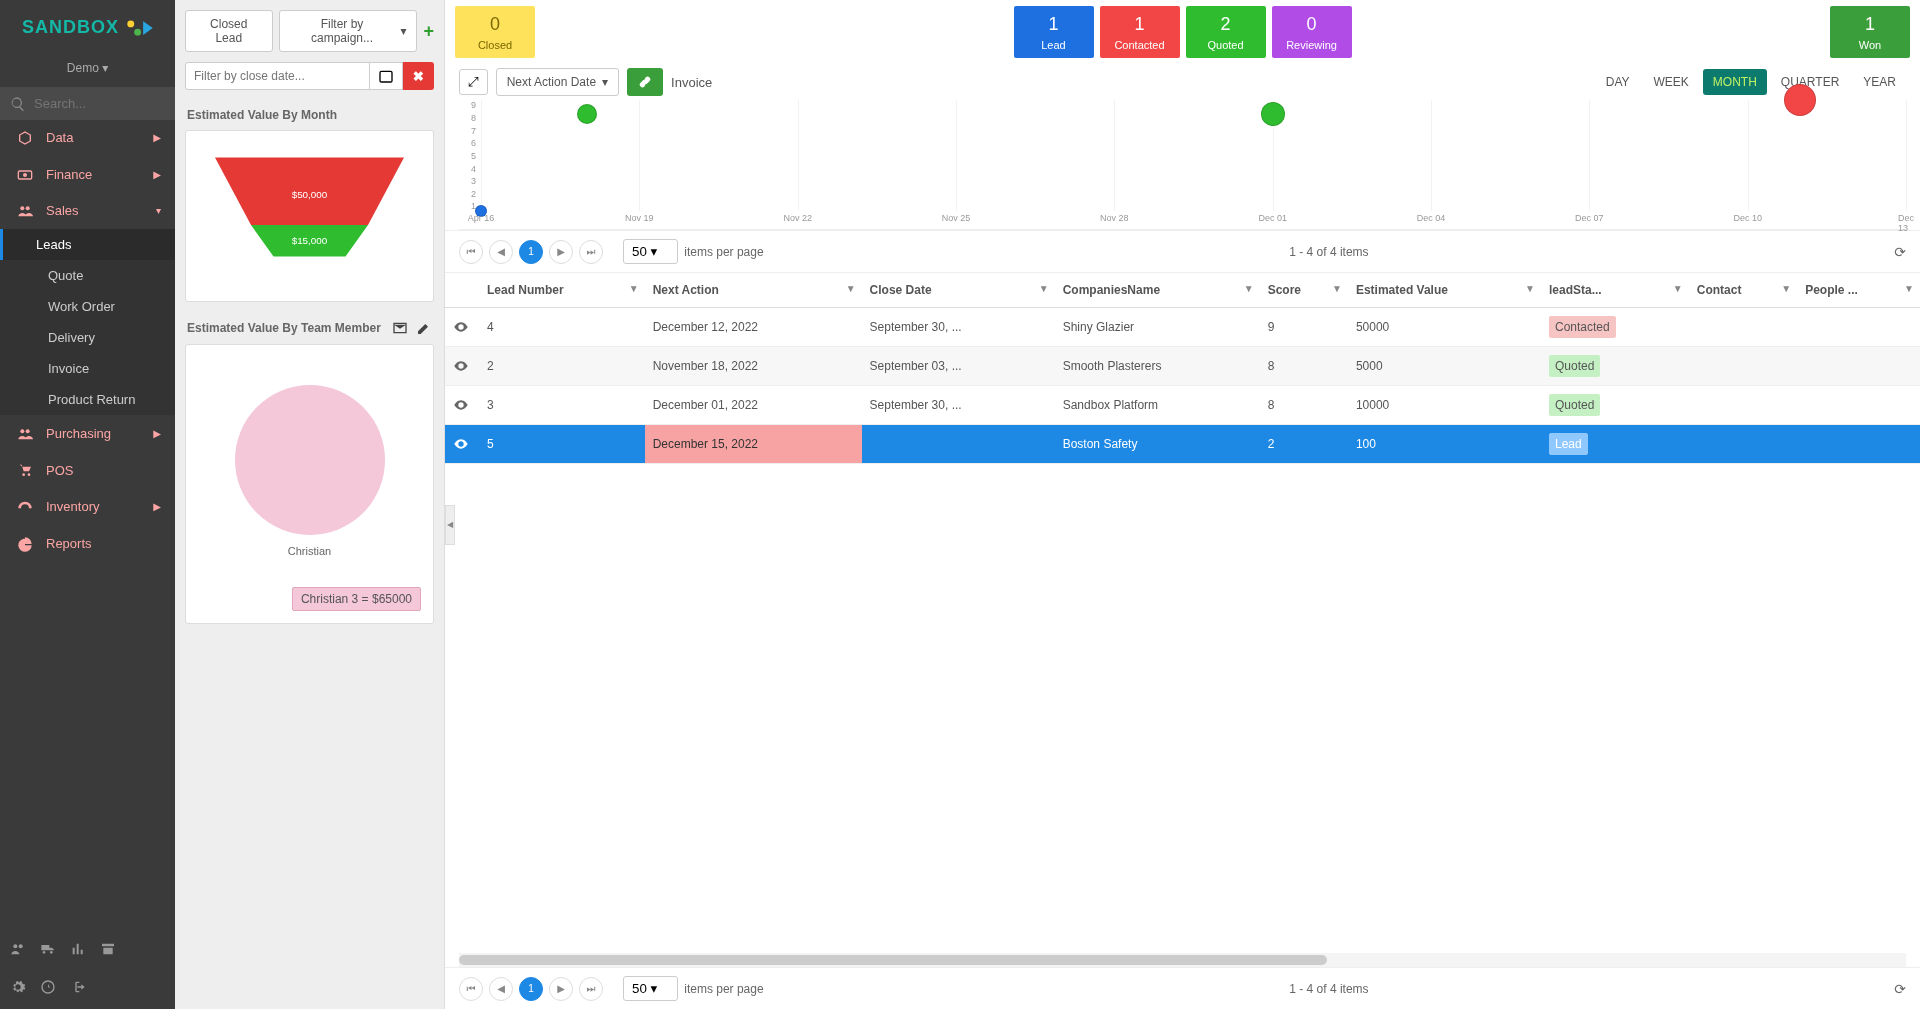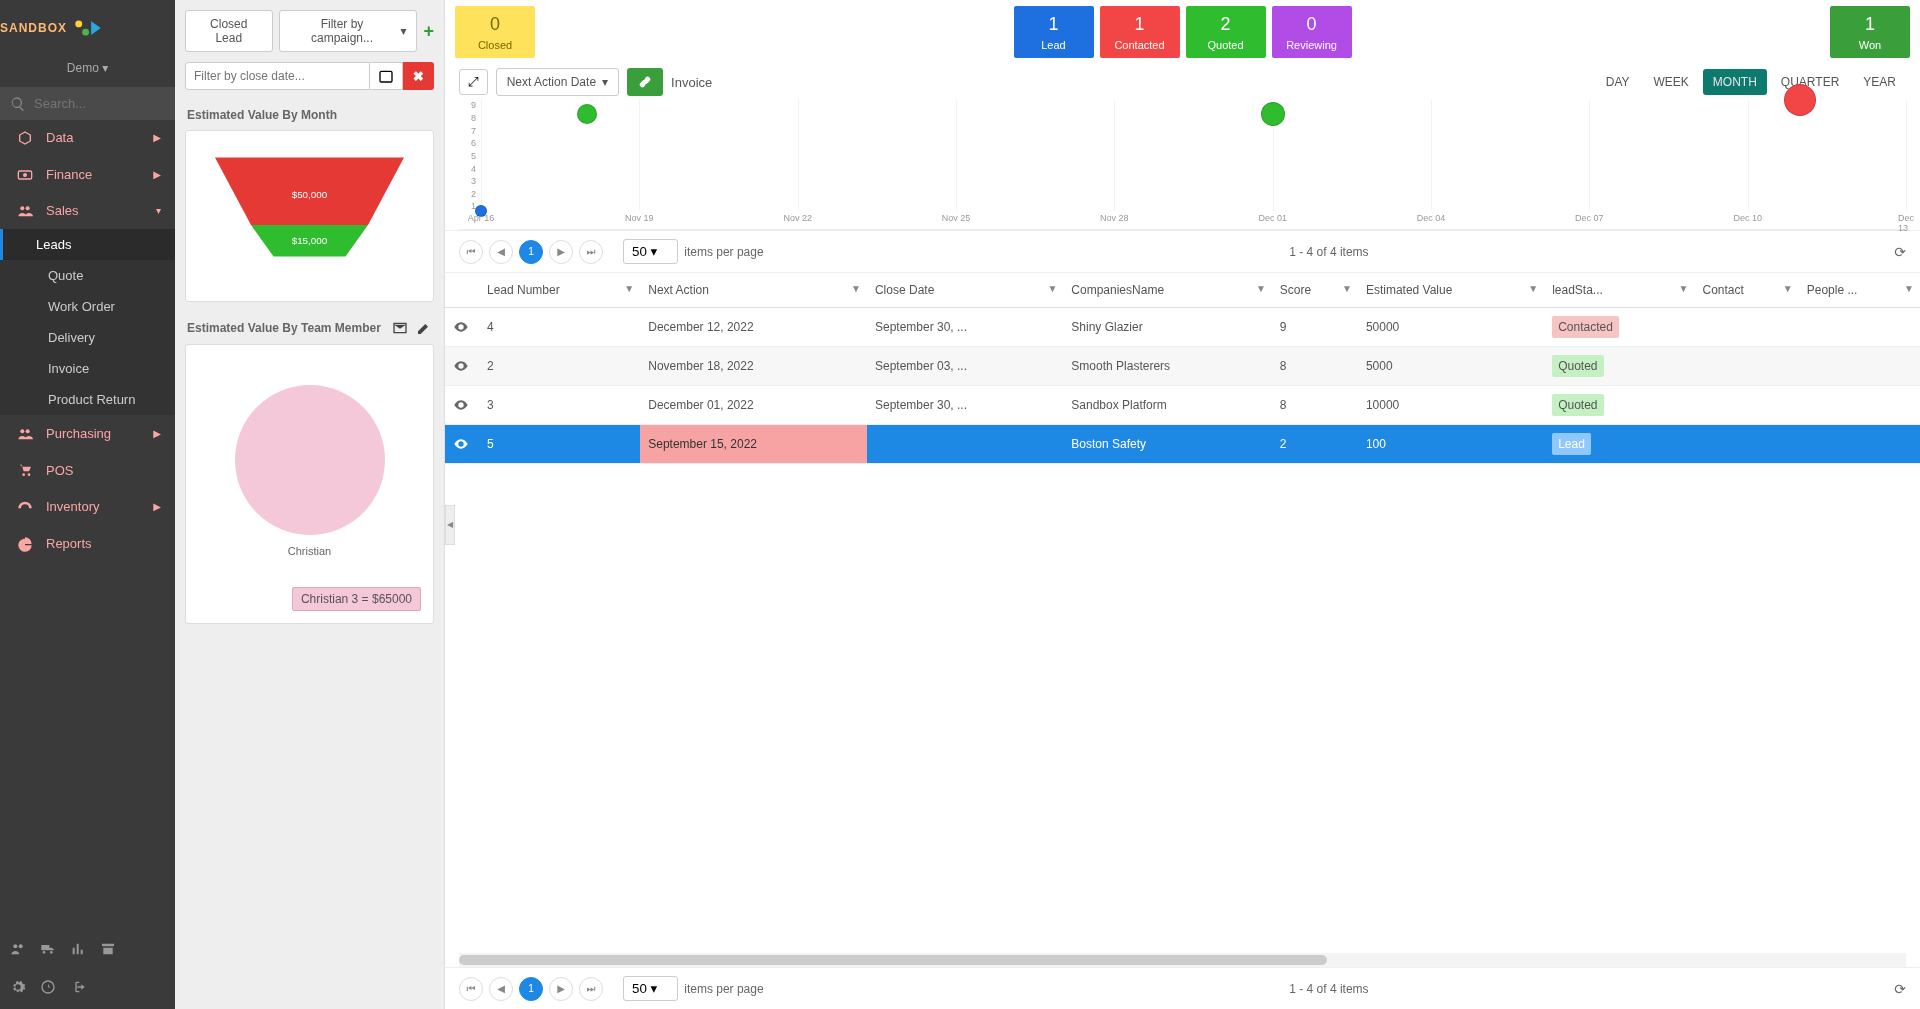--- a/index.html
+++ b/index.html
@@ -1,19 +1,19 @@
 <!DOCTYPE html>
 <html><head>
 <meta charset="utf-8">
 <style>
 *{box-sizing:border-box;margin:0;padding:0;font-family:-apple-system,BlinkMacSystemFont,"Segoe UI",Arial,sans-serif}
 body{background:#fff;overflow:hidden;font-size:13px;color:#555}
 .app{display:flex;height:100vh;width:100vw}
 .sidebar{width:175px;background:#3a3a3a;color:#ccc;display:flex;flex-direction:column}
-.logo{height:55px;display:flex;align-items:center;font-weight:bold;color:#fdba74;font-size:12px;letter-spacing:1px}
+.logo{height:55px;display:flex;align-items:center;justify-content:center;font-weight:bold;color:#14b8a6;font-size:18px;letter-spacing:1px}
 .logo-gears{margin-left:6px;display:inline-flex}
 .demo-row{text-align:center;padding:6px 0 12px;color:#aaa;font-size:12px;cursor:pointer}
 .search-bar{background:#4a4a4a;display:flex;align-items:center;padding:8px 10px}
 .search-bar input{background:transparent;border:none;color:#ccc;flex:1;outline:none;font-size:13px}
 .nav{flex:1;overflow:auto}
 .nav-item{display:flex;align-items:center;padding:10px 14px;cursor:pointer;color:#fca5a5}
 .nav-item .icn{width:22px;text-align:center;margin-right:10px}
 .nav-item .chev{margin-left:auto;font-size:10px}
 .sub-items{background:#333}
 .sub-item{padding:8px 10px 8px 48px;cursor:pointer;color:#ccc;font-size:13px}
@@ -48,36 +48,36 @@
 .s-quoted{background:#2fbd2f}
 .s-reviewing{background:#b14de6}
 .s-won{background:#3a9e3a}
 .spacer{flex:1}
 .chart-controls{display:flex;align-items:center;gap:8px;padding:4px 14px}
 .expand-btn{border:1px solid #ccc;background:#fff;padding:4px 8px;border-radius:3px;cursor:pointer}
 .link-btn{background:#3a9e3a;color:#fff;border:none;padding:6px 10px;border-radius:3px;cursor:pointer}
 .active-lbl{color:#555;font-size:13px}
 .time-tabs{margin-left:auto;display:flex;gap:4px}
 .time-tab{padding:6px 10px;font-size:12px;cursor:pointer;color:#555;border-radius:3px}
-.time-tab.active{background:#0d7a6e;color:#e5e5e5}
+.time-tab.active{background:#0d7a6e;color:#bef264}
 .chart-area{height:130px;margin:0 14px;position:relative;border-bottom:1px solid #eee}
 .chart-y{position:absolute;left:0;top:0;bottom:18px;width:20px;font-size:9px;color:#999;display:flex;flex-direction:column;justify-content:space-between;align-items:flex-end;padding-right:3px}
 .chart-grid{position:absolute;left:22px;right:0;top:0;bottom:18px}
 .vline{position:absolute;top:0;bottom:0;width:1px;background:#f2f2f2}
 .bubble{position:absolute;border-radius:50%;border:1px solid rgba(0,0,0,.15)}
 .chart-x{position:absolute;left:22px;right:0;bottom:0;height:16px;font-size:9px;color:#999}
 .chart-x span{position:absolute;transform:translateX(-50%)}
 .pager-row{display:flex;align-items:center;padding:8px 14px;gap:6px;border-top:1px solid #eee;border-bottom:1px solid #eee;font-size:12px;color:#666}
 .pg-btn{width:24px;height:24px;border:1px solid #ddd;border-radius:50%;background:#fff;display:flex;align-items:center;justify-content:center;cursor:pointer;color:#888;font-size:10px}
 .pg-btn.active{background:#1e88e5;color:#fff;border-color:#1e88e5}
 .pg-select{border:1px solid #ccc;padding:4px 20px 4px 8px;border-radius:3px;background:#fff;cursor:pointer}
 .refresh{margin-left:auto;cursor:pointer;font-size:14px}
 .grid-wrap{flex:1;overflow:auto;position:relative}
 .grid{width:100%;border-collapse:collapse;font-size:12px}
-.grid th{text-align:left;padding:10px 8px;border-bottom:1px solid #ddd;color:#555;font-weight:400;position:relative;background:#fff}
+.grid th{text-align:left;padding:10px 8px;border-bottom:1px solid #ddd;color:#555;font-weight:700;position:relative;background:#fff}
 .grid th .fil{position:absolute;right:6px;top:10px;color:#888;font-size:10px;cursor:pointer}
 .grid td{padding:8px;border-bottom:1px solid #eee;color:#555}
 .grid tr.even{background:#f7f7f7}
 .grid tr.sel{background:#1e88e5;color:#fff}
 .grid tr.sel td{color:#fff}
 .eye{color:#666;cursor:pointer}
 .grid tr.sel .eye{color:#fff}
 .pill{padding:4px 6px;border-radius:2px;display:inline-block}
 .pill-contacted{background:#f7c4c4}
 .pill-quoted{background:#c4f0c4}
@@ -423,21 +423,21 @@
               <td>10000</td>
               <td><span class="pill pill-quoted">Quoted</span></td>
               <td></td>
               <td></td>
             </tr>
             <tr class="sel">
               <td><span class="eye"><svg class="icon" viewBox="0 0 24 24">
                     <path d="M12 5c5 0 9 5 10 7-1 2-5 7-10 7S3 14 2 12c1-2 5-7 10-7zm0 3a4 4 0 100 8 4 4 0 000-8z"></path>
                   </svg></span></td>
               <td>5</td>
-              <td style="background:#f7a3a3;color:#333">September 15, 2022</td>
+              <td style="background:#f7a3a3;color:#333">December 15, 2022</td>
               <td></td>
               <td>Boston Safety</td>
               <td>2</td>
               <td>100</td>
               <td><span class="pill pill-lead">Lead</span></td>
               <td></td>
               <td></td>
             </tr>
           </tbody>
       </table>

